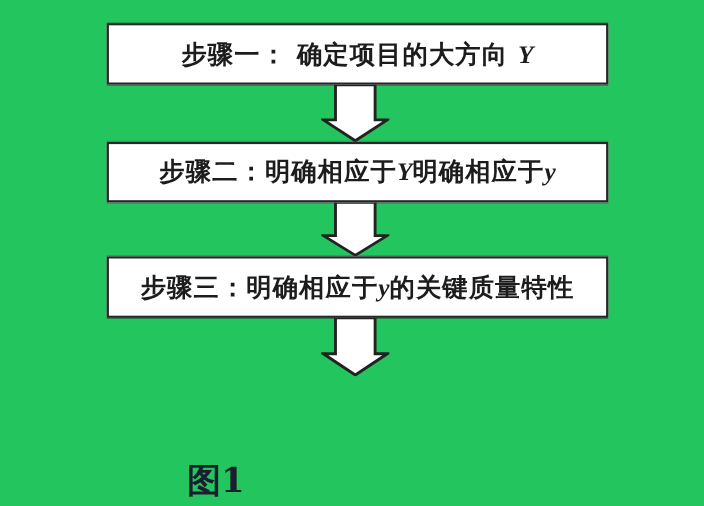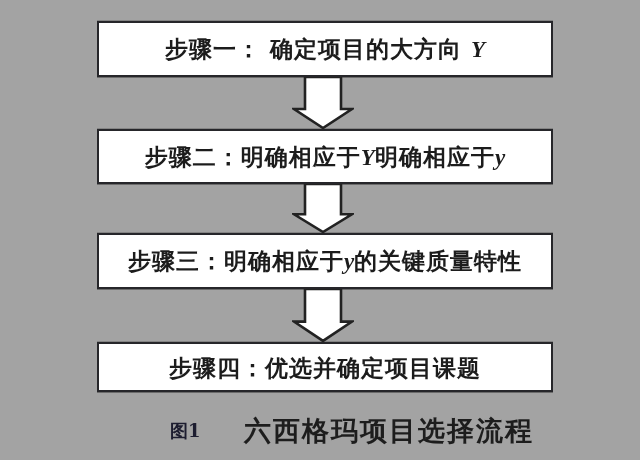--- a/index.html
+++ b/index.html
@@ -4,21 +4,21 @@
 <style>
   html, body {
     margin: 0;
     padding: 0;
     background: #ffffff;
   }
   .canvas {
     position: relative;
     width: 640px;
     height: 460px;
-    background: #a3a3a3;
+    background: #22c55e;
     overflow: hidden;
     font-family: "DejaVu Serif", "Liberation Serif", serif;
   }
   .step-box {
     position: absolute;
     left: 97px;
     width: 456px;
     border: 2px solid #26262a;
     background: #ffffff;
     box-sizing: border-box;
@@ -51,21 +51,21 @@
     position: absolute;
     top: 414px;
     left: 0;
     width: 640px;
     height: 40px;
   }
   .figure-label {
     position: absolute;
     left: 170px;
     top: 8px;
-    font-size: 18px;
+    font-size: 31px;
     font-weight: bold;
     color: #1d1d30;
     line-height: 1;
   }
   .figure-title {
     position: absolute;
     left: 244px;
     top: 3px;
     font-size: 27px;
     font-weight: bold;
@@ -103,22 +103,18 @@
   </svg>
 
   <div class="step-box b3">
     <span class="step-label"><span>步骤三：明确相应于</span><span class="var">y</span><span>的关键质量特性</span></span>
   </div>
 
   <svg class="flow-arrow a3" viewBox="0 0 62 52" preserveAspectRatio="none">
     <polygon points="13,0 13,32 2,32 31,51 60,32 49,32 49,0" fill="#ffffff" stroke="#222222" stroke-width="2.6" stroke-linejoin="miter"></polygon>
   </svg>
 
-  <div class="step-box b4">
-    <span class="step-label"><span>步骤四：优选并确定项目课题</span></span>
-  </div>
 
   <div class="caption">
     <span class="figure-label">图1</span>
-    <span class="figure-title">六西格玛项目选择流程</span>
   </div>
 
 </div>
 
 </body></html>

